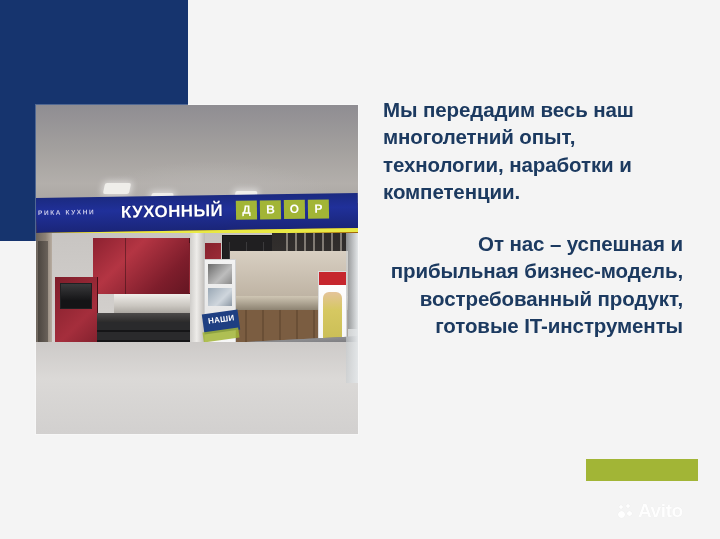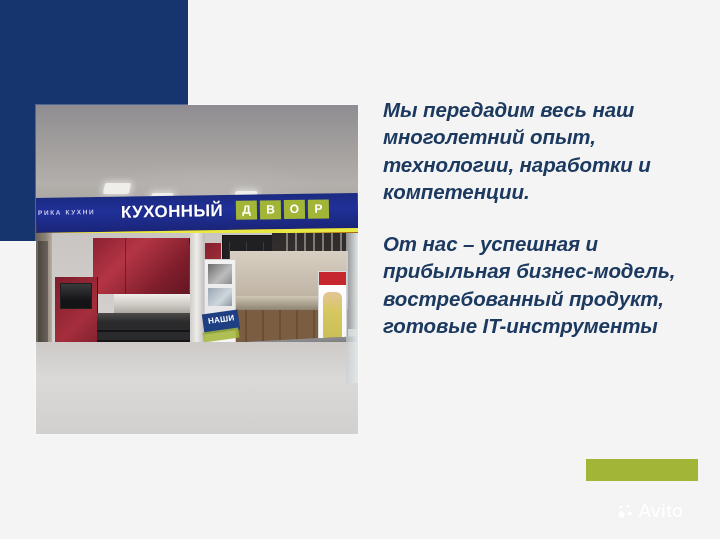--- a/index.html
+++ b/index.html
@@ -369,32 +369,32 @@
     width: 12px; height: 150px;
     background: linear-gradient(90deg, rgba(200,205,208,0.6) 0%, #e3e6e8 100%);
   }
 
   
   .text-col {
     position: absolute;
     left: 383px;
     top: 96px;
     width: 300px;
-    font-style: italic;
   }
   .para {
     color: #1c3a60;
     font-weight: bold;
     font-size: 20.5px;
     line-height: 1.33;
     letter-spacing: -0.1px;
     margin: 0;
   }
   .para-2 {
     margin-top: 25px;
+    text-align: right;
   }
 
   
   .accent-bar {
     position: absolute;
     left: 586px;
     top: 459px;
     width: 112px;
     height: 22px;
     background: #a2b536;

